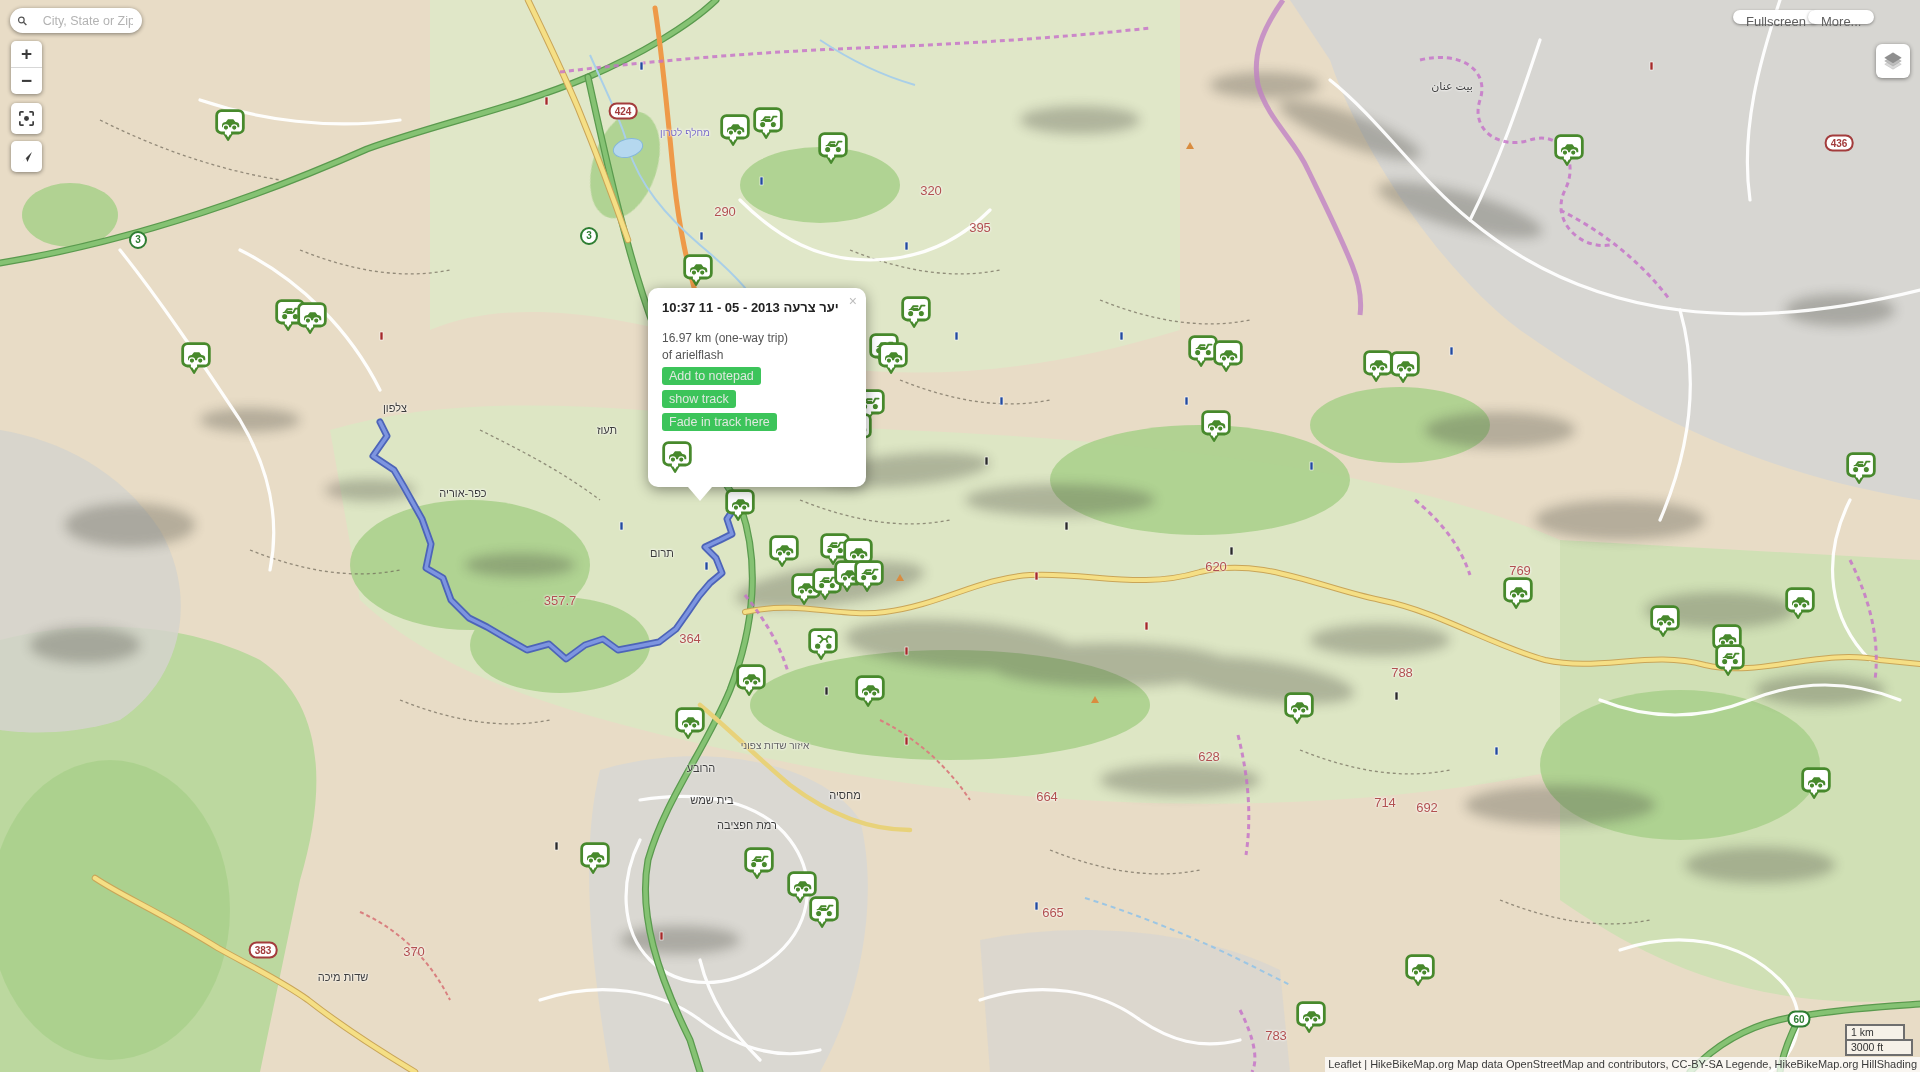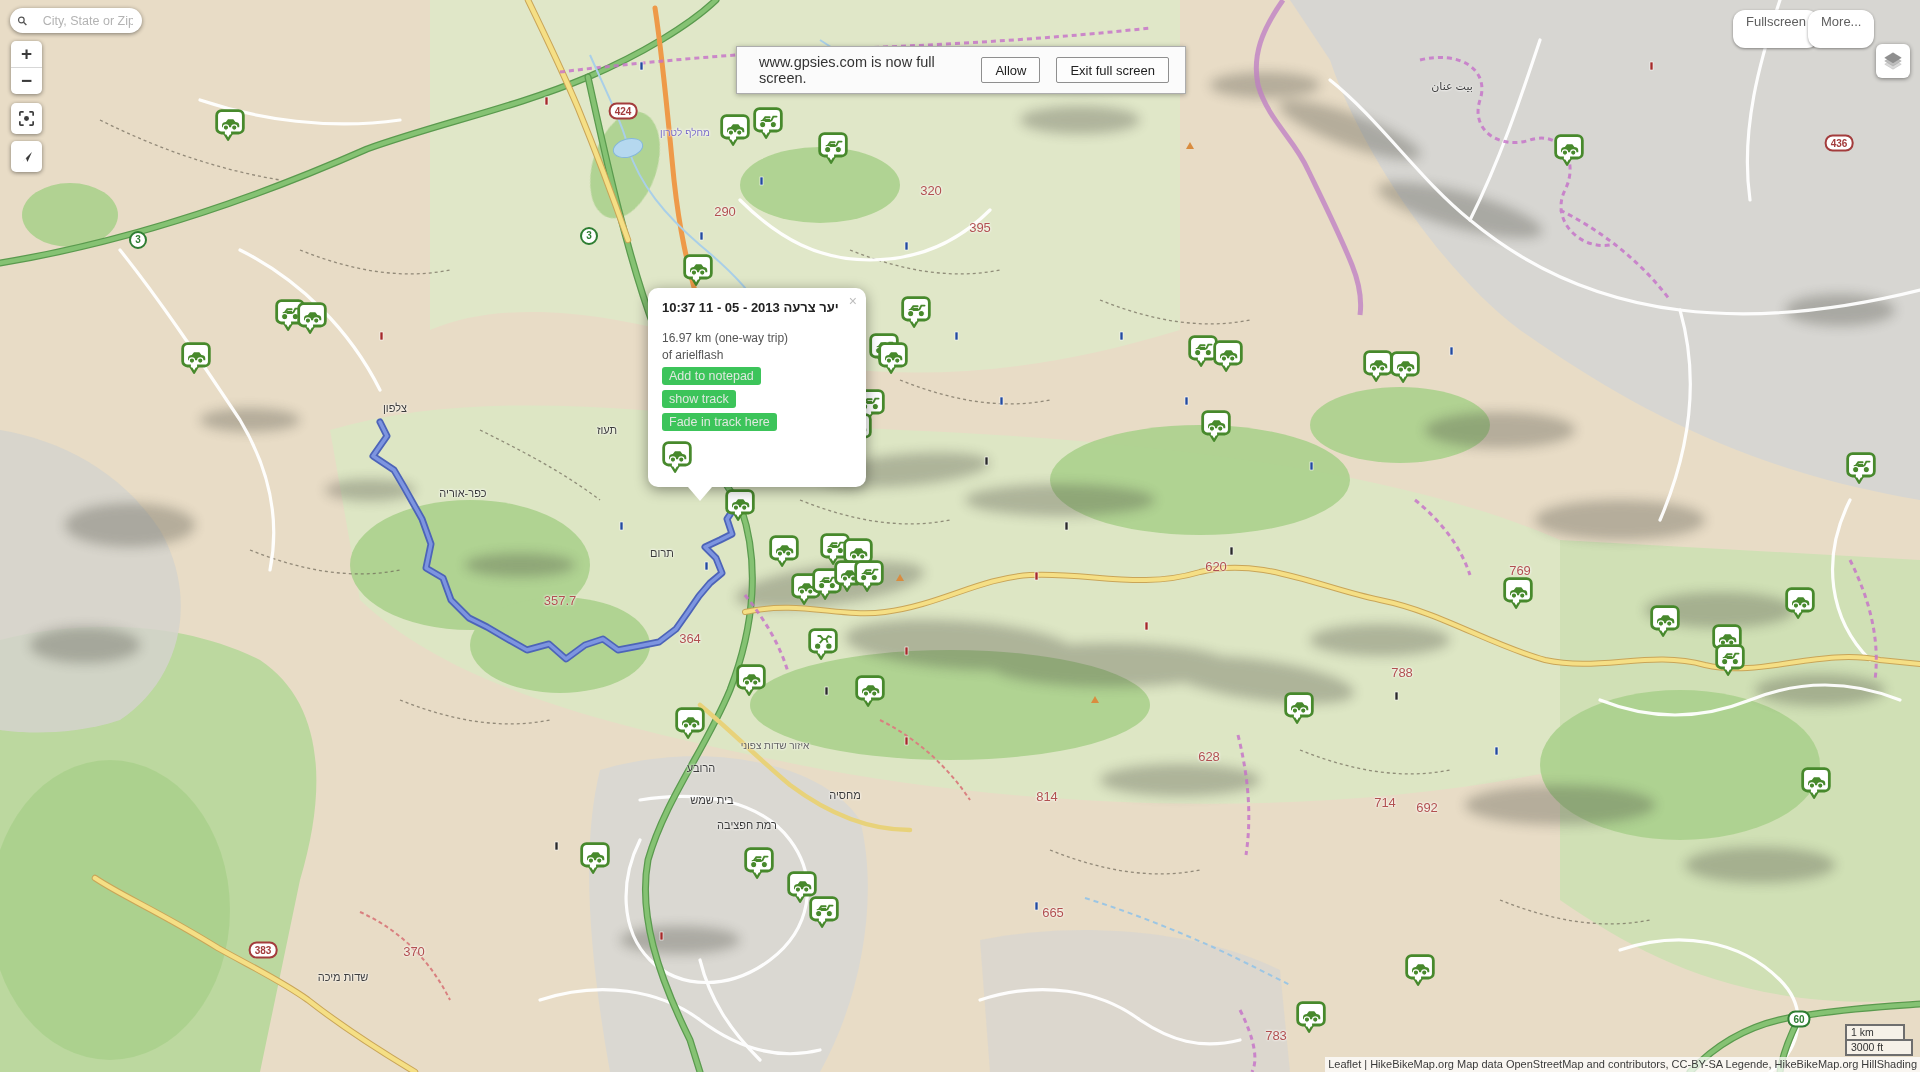--- a/index.html
+++ b/index.html
@@ -58,21 +58,21 @@
      background:transparent;margin-left:5px;font-family:inherit;}
   .searchbox input::placeholder{color:#b3b3b3;}
   .zoomctl{position:absolute;left:11px;top:41px;width:31px;background:#fff;border-radius:5px;
      box-shadow:0 1px 4px rgba(0,0,0,.45);z-index:40;}
   .zbtn{height:26px;text-align:center;font-size:19px;font-weight:bold;color:#3a3a3a;
      line-height:25px;cursor:pointer;user-select:none;}
   .zbtn+ .zbtn{border-top:1px solid #d7d7d7;}
   .sqbtn{position:absolute;left:11px;width:31px;height:31px;background:#fff;border-radius:5px;
      box-shadow:0 1px 4px rgba(0,0,0,.45);display:flex;align-items:center;justify-content:center;
      cursor:pointer;z-index:40;}
-  .pill{position:absolute;top:10px;height:38px;background:#fff;border-radius:12px;
+  .pill{position:absolute;top:10px;height:14px;background:#fff;border-radius:12px;
      box-shadow:0 1px 3px rgba(0,0,0,.4);color:#5f5f5f;font-size:13px;line-height:23px;
      padding:0 13px;cursor:pointer;z-index:40;white-space:nowrap;}
   .layersbtn{position:absolute;left:1876px;top:44px;width:34px;height:34px;background:#fff;
      border-radius:6px;box-shadow:0 1px 4px rgba(0,0,0,.45);display:flex;align-items:center;
      justify-content:center;cursor:pointer;z-index:40;}
 
   
   .scalebar{position:absolute;left:1845px;background:rgba(255,255,255,.6);
      border:2px solid #6e6e6e;font-size:10.5px;color:#333;padding:0 4px;line-height:13px;
      white-space:nowrap;z-index:15;}
@@ -283,21 +283,21 @@
       <span class="map-label interchange" style="left: 685px; top: 132px;">מחלף לטרון</span>
       <span class="map-label place" style="left: 1452px; top: 86px;">بيت عنان</span>
       <span class="map-label elev" style="left: 560px; top: 600px;">357.7</span>
       <span class="map-label elev" style="left: 690px; top: 638px;">364</span>
       <span class="map-label elev" style="left: 725px; top: 211px;">290</span>
       <span class="map-label elev" style="left: 931px; top: 190px;">320</span>
       <span class="map-label elev" style="left: 980px; top: 227px;">395</span>
       <span class="map-label elev" style="left: 414px; top: 951px;">370</span>
       <span class="map-label elev" style="left: 1216px; top: 566px;">620</span>
       <span class="map-label elev" style="left: 1209px; top: 756px;">628</span>
-      <span class="map-label elev" style="left: 1047px; top: 796px;">814</span>
+      <span class="map-label elev" style="left: 1047px; top: 796px;">664</span>
       <span class="map-label elev" style="left: 1427px; top: 807px;">692</span>
       <span class="map-label elev" style="left: 1520px; top: 570px;">769</span>
       <span class="map-label elev" style="left: 1402px; top: 672px;">788</span>
       <span class="map-label elev" style="left: 1053px; top: 912px;">665</span>
       <span class="map-label elev" style="left: 1276px; top: 1035px;">783</span>
       <span class="map-label elev" style="left: 1385px; top: 802px;">714</span>
       <span class="shield red" style="left: 578px; top: 111px;">424</span>
       <span class="shield red" style="left: 218px; top: 950px;">383</span>
       <span class="shield red" style="left: 1794px; top: 143px;">436</span>
       <span class="shield green" style="left: 1799px; top: 1019px;">60</span>
@@ -782,25 +782,20 @@
     <div class="pmarker" id="popup-marker-slot"><svg viewBox="0 0 28 30" width="30" height="32">
           <rect x="1.5" y="1.5" width="25" height="21" rx="4.5" fill="#fff" stroke="#47892c" stroke-width="2.6"></rect>
           <path d="M8.5 22.6 L12.2 28.8 L15.8 22.6" fill="#fff" stroke="#47892c" stroke-width="2.2" stroke-linejoin="round"></path>
           <rect x="9.2" y="20.4" width="5.8" height="3.4" fill="#fff"></rect>
           <path d="M6.5 15.2 c0-2.2 1.8-3 3.6-3 l2-2.7 h5 l2 2.7 c1.9 0 3.6 .8 3.6 3 v2 H6.5 z" fill="#47892c"></path>
           <circle cx="10.2" cy="17.4" r="2.5" fill="#47892c" stroke="#fff" stroke-width="1"></circle>
           <circle cx="18" cy="17.4" r="2.5" fill="#47892c" stroke="#fff" stroke-width="1"></circle>
         </svg></div>
   </div>
 
-  <div class="notify">
-    <span class="msg">www.gpsies.com is now full screen.</span>
-    <button>Allow</button>
-    <button>Exit full screen</button>
-  </div>
 
   <div class="searchbox">
     <svg width="14" height="14" viewBox="0 0 16 16">
       <circle cx="6.5" cy="6.5" r="4.2" stroke="#555" stroke-width="1.8" fill="none"></circle>
       <line x1="9.8" y1="9.8" x2="14" y2="14" stroke="#555" stroke-width="2"></line>
     </svg>
     <input type="text" placeholder="City, State or Zip" style="">
   </div>
   <div class="zoomctl">
     <div class="zbtn">+</div>

